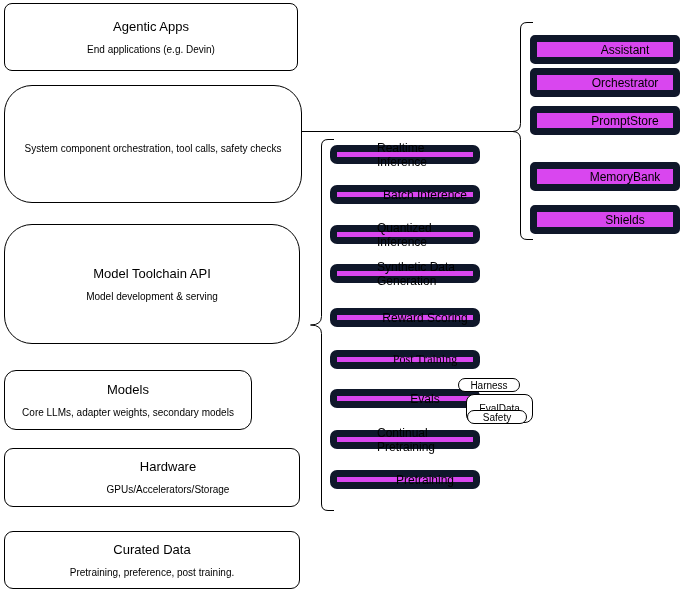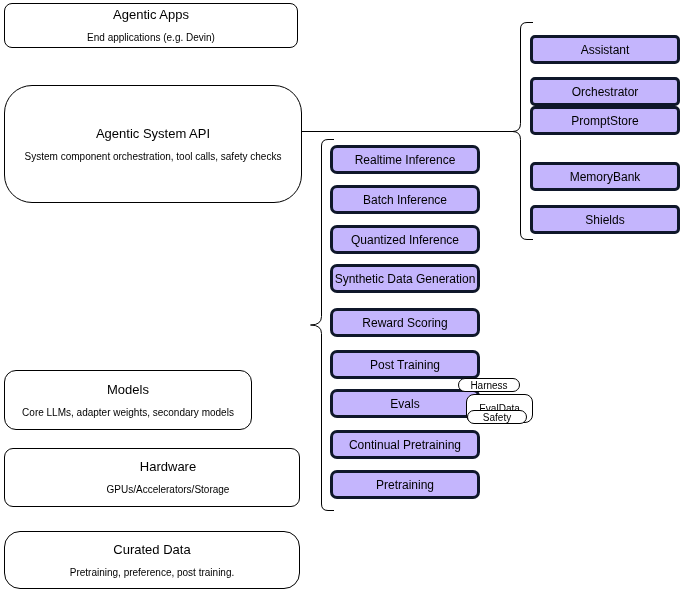--- a/index.html
+++ b/index.html
@@ -21,30 +21,31 @@
     flex-direction: column;
     align-items: center;
     justify-content: center;
     text-align: center;
     box-sizing: border-box;
   }
   .ltitle { font-size: 13px; line-height: 16px; }
   .lsub   { font-size: 10px; line-height: 13px; margin-top: 8px; }
   .mbox, .rbox {
     position: absolute;
-    border: 3px solid #0f172a;
-    background: #c4b5fd;
+    border: 7px solid #0f172a;
+    background: #d946ef;
     display: flex;
     align-items: center;
     justify-content: center;
     font-size: 12px;
     box-sizing: border-box;
     z-index: 1;
+    padding-left: 40px;
   }
-  .mbox { left: 330px; width: 150px; height: 29px; border-radius: 7px; }
+  .mbox { left: 330px; width: 150px; height: 19px; border-radius: 7px; }
   .rbox { left: 530px; width: 150px; height: 29px; border-radius: 5px; }
   .pill {
     position: absolute;
     border: 1px solid #000000;
     background: #ffffff;
     border-radius: 8px;
     font-size: 10px;
     display: flex;
     align-items: center;
     justify-content: center;
@@ -63,59 +64,62 @@
 <body>
 
 <div class="canvas">
 
   <svg class="overlay" viewBox="0 0 682 591" xmlns="http://www.w3.org/2000/svg">
     <path d="M 302 131.5 L 513 131.5" fill="none" stroke-width="1" stroke="#000000"></path>
     <path d="M 533 22.5 L 527 22.5 Q 520.5 22.5 520.5 29 L 520.5 123.5 Q 520.5 131.5 512.5 131.5 Q 520.5 131.5 520.5 139.5 L 520.5 233 Q 520.5 239.5 527 239.5 L 533 239.5" fill="none" stroke-width="1" stroke="#000000"></path>
     <path d="M 334 139.5 L 328 139.5 Q 321.5 139.5 321.5 146 L 321.5 316.5 Q 321.5 325 310.5 325 Q 321.5 325 321.5 333.5 L 321.5 504 Q 321.5 510.5 328 510.5 L 334 510.5" fill="none" stroke-width="1" stroke="#000000"></path>
   </svg>
 
-  <div class="lbox" style="top:3px; width:294px; height:45px; border-radius:8px;">
+  <div class="lbox" style="top:3px; width:294px; height:68px; border-radius:8px;">
     <div class="ltitle">Agentic Apps</div>
     <div class="lsub">End applications (e.g. Devin)</div>
   </div>
 
   <div class="lbox" style="top:85px; width:298px; height:118px; border-radius:28px;">
-    <div class="ltitle">Agentic System API</div>
     <div class="lsub">System component orchestration, tool calls, safety checks</div>
   </div>
 
+  <div class="lbox" style="top:224px; width:296px; height:120px; border-radius:28px;">
+    <div class="ltitle">Model Toolchain API</div>
+    <div class="lsub">Model development &amp; serving</div>
+  </div>
 
   <div class="lbox" style="top:370px; width:248px; height:60px; border-radius:12px;">
     <div class="ltitle">Models</div>
     <div class="lsub">Core LLMs, adapter weights, secondary models</div>
   </div>
 
   <div class="lbox" style="top:448px; width:296px; height:59px; border-radius:9px;padding-left:32px;">
     <div class="ltitle">Hardware</div>
     <div class="lsub">GPUs/Accelerators/Storage</div>
   </div>
 
-  <div class="lbox" style="top:531px; width:296px; height:58px; border-radius:16px;">
+  <div class="lbox" style="top:531px; width:296px; height:58px; border-radius:9px;">
     <div class="ltitle">Curated Data</div>
     <div class="lsub">Pretraining, preference, post training.</div>
   </div>
 
   <div class="mbox" style="top:145px;">Realtime Inference</div>
   <div class="mbox" style="top:225px;">Quantized Inference</div>
   <div class="mbox" style="top:185px;">Batch Inference</div>
   <div class="mbox" style="top:264px;">Synthetic Data Generation</div>
   <div class="mbox" style="top:308px;">Reward Scoring</div>
-  <div class="mbox" style="top:350px;">Post Training</div>
+  <div class="mbox" style="top:350px;font-family:Liberation Serif, serif;">Post Training</div>
   <div class="mbox" style="top:430px;">Continual Pretraining</div>
   <div class="mbox" style="top:389px;">Evals</div>
   <div class="mbox" style="top:470px;">Pretraining</div>
 
   <div class="pill" style="left:458px; top:378px; width:62px; height:14px;">Harness</div>
   <div class="pill" style="left:466px; top:394px; width:67px; height:29px;">EvalData</div>
   <div class="pill" style="left:467px; top:410px; width:60px; height:14px;">Safety</div>
 
   <div class="rbox" style="top:35px;">Assistant</div>
-  <div class="rbox" style="top:77px;">Orchestrator</div>
+  <div class="rbox" style="top:68px;">Orchestrator</div>
   <div class="rbox" style="top:106px;">PromptStore</div>
   <div class="rbox" style="top:162px;">MemoryBank</div>
   <div class="rbox" style="top:205px;">Shields</div>
 
 </div>
 
 </body></html>

